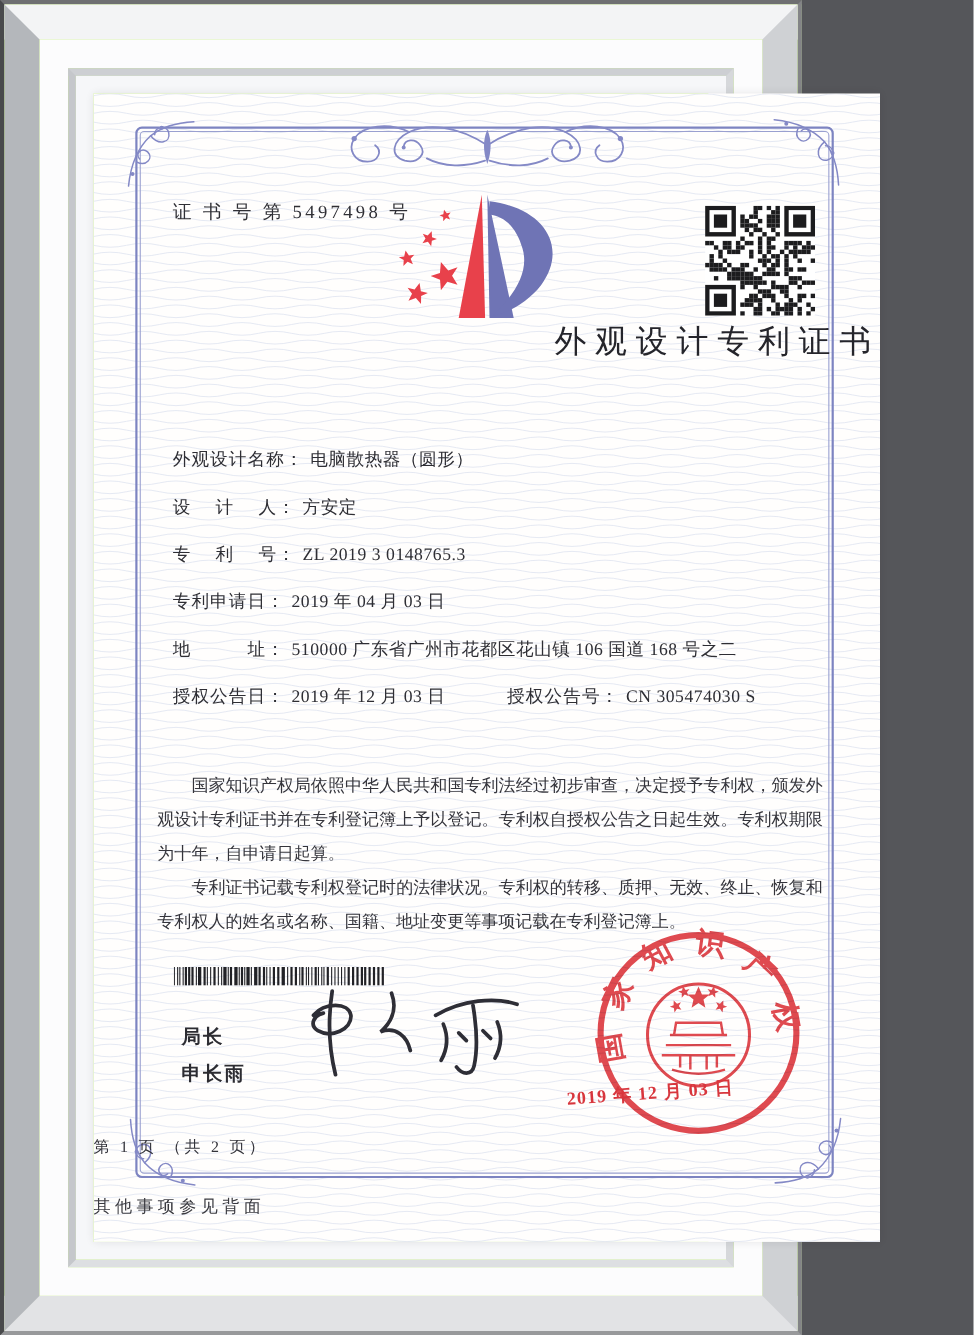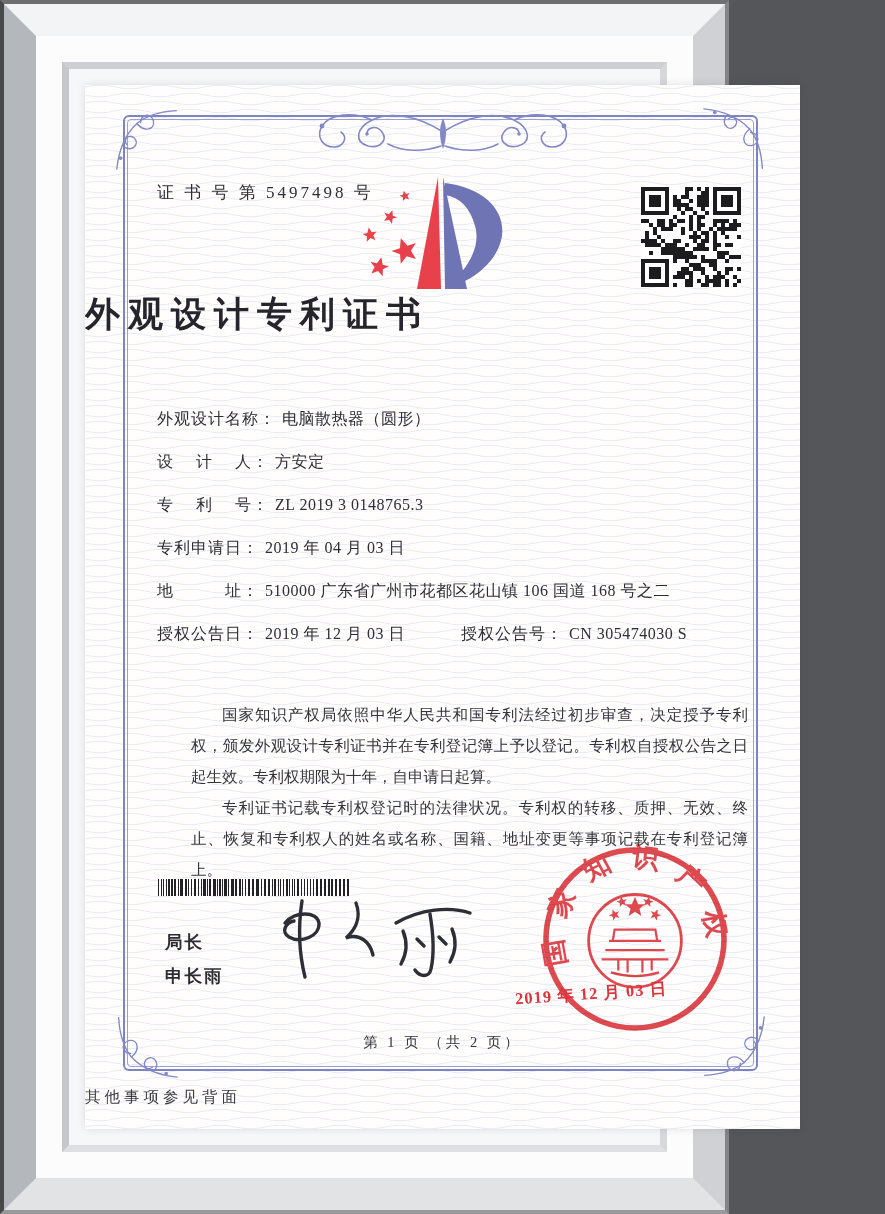--- a/index.html
+++ b/index.html
@@ -37,49 +37,49 @@
   .orn-tr { right:34px; top:22px;    transform:rotate(270deg); }
   .orn-bl { left:30px;  bottom:50px; transform:rotate(90deg); }
   .orn-br { right:34px; bottom:50px; }
 
   .cert-no { position:absolute; left:72px; top:96px; font-size:17px;
     letter-spacing:3px; color:#2f2f35; }
 
   .logo { position:absolute; left:268px; top:84px; width:175px; height:126px; }
   .qr   { position:absolute; left:556px; top:102px; width:100px; height:100px; }
 
-  .title { position:absolute; left:0; right:0; top:206px; text-align:left;
-    font-size:35px; font-weight:bold; letter-spacing:8px; color:#25252b; }
+  .title { position:absolute; left:0; right:0; top:206px; text-align:right;
+    font-size:29px; font-weight:normal; letter-spacing:8px; color:#25252b; }
 
   .fields { position:absolute; left:72px; top:312px; right:58px;
     font-size:16px; color:#2e2e34; }
   .field-row { height:43px; line-height:43px; white-space:nowrap; }
   .field-row .lbl { letter-spacing:1px; }
   .field-row .val { margin-left:6px; letter-spacing:.5px; }
   .pair2 { margin-left:52px;text-align:right; }
 
   .body-text { position:absolute; left:58px; right:52px; top:614px;
     font-size:15.5px; line-height:31px; text-align:justify; color:#34343b;
     font-family:"Liberation Serif","DejaVu Serif",serif; }
-  .body-text p { text-indent:2em;margin-left:48px; }
+  .body-text p { text-indent:2em; }
 
   .barcode { position:absolute; left:73px; top:794px; width:195px; height:17px; }
 
   .director { position:absolute; left:80px; top:840px; font-size:17.5px;
     line-height:34px; color:#2c2c32; letter-spacing:2px;font-weight:bold; }
 
   .signature { position:absolute; left:182px; top:802px; width:230px; height:100px; }
 
   .seal { position:absolute; left:448px; top:752px; width:204px; height:204px;
     mix-blend-mode:multiply; opacity:.92; }
   .seal-date { position:absolute; left:430px; top:896px; width:210px;
     font-size:16.5px; color:#d8363d; letter-spacing:1px;
     transform:rotate(-4deg); font-weight:bold; white-space:nowrap; }
 
-  .page-info { position:absolute; left:0; right:0; top:948px; text-align:center;
+  .page-info { position:absolute; left:0; right:0; top:948px; text-align:left;
     font-size:14.5px; letter-spacing:3px; color:#33333a; }
 
   .footer-note { position:absolute; left:0; right:0; top:1002px; 
     font-size:15.5px; letter-spacing:4px; color:#3a3a40; }
 </style>
 </head>
 <body>
 
 <div class="photo">
   <div class="frame-edge"></div>

